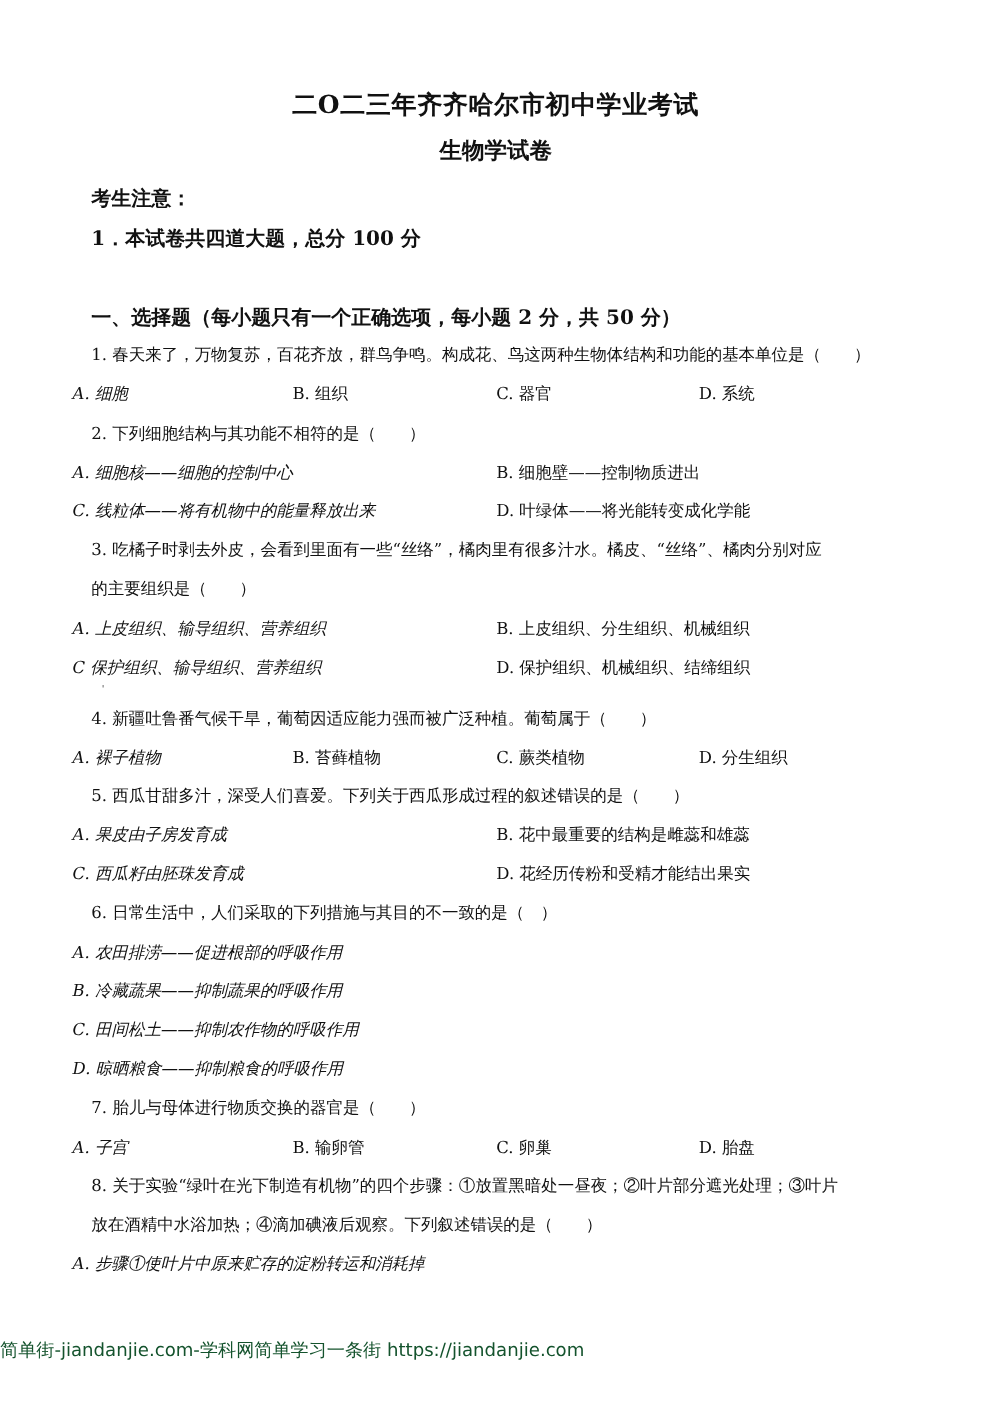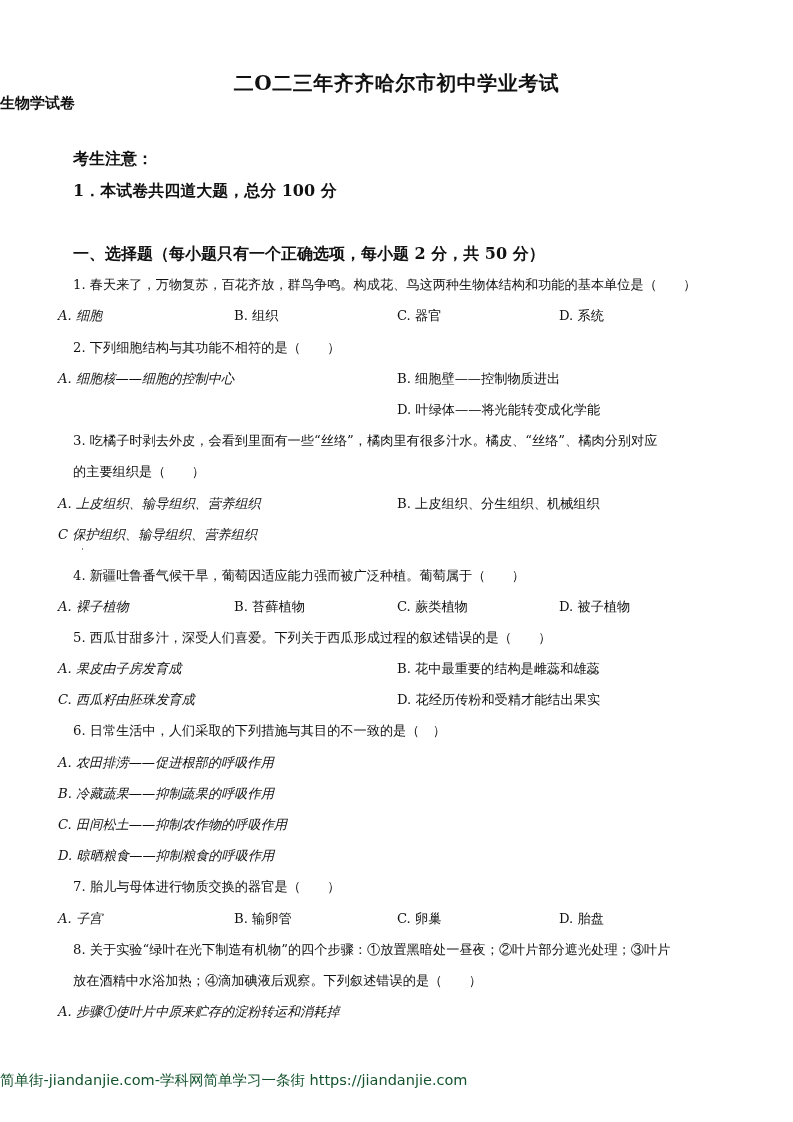--- a/index.html
+++ b/index.html
@@ -1,22 +1,22 @@
 <!DOCTYPE html>
 <html><head>
   <meta charset="utf-8">
   <style>
     html, body { margin: 0; padding: 0; background: #ffffff; }
     body { width: 793px; height: 1122px; position: relative; overflow: hidden;
            font-family: "DejaVu Serif", "Liberation Serif", serif; color: #111; }
     .page { position: absolute; left: 0; top: 0; width: 793px; height: 828px; }
     .title1 { position: absolute; top: 70px; left: 0; width: 793px; text-align: center;
               font-size: 20px; font-weight: bold; letter-spacing: 0.5px; }
-    .title2 { position: absolute; top: 94px; left: 0; width: 793px; text-align: left;
-              font-size: 15px; font-weight: bold; }
+    .title2 { position: absolute; top: 108px; left: 0; width: 793px; text-align: center;
+              font-size: 18px; font-weight: bold; }
     .line { position: absolute; left: 73px; font-size: 13.2px; white-space: nowrap; line-height: 18px; }
     .bold { font-weight: bold; font-size: 16px; }
     .opt { position: absolute; font-size: 13.2px; white-space: nowrap; line-height: 18px; }
     .c1 { left: 58px; font-style: italic; } .c2 { left: 234px; } .c3 { left: 397px; } .c4 { left: 559px; }
     .dot { position: absolute; left: 82px; top: 548px; width: 1px; height: 2px; background: #888; }
     .footer { position: absolute; top: 1071px; left: 0; width: 793px; text-align: left;
               font-family: "DejaVu Sans", "Liberation Sans", sans-serif; font-size: 14.5px; color: #14532d; }
   </style>
 </head>
 <body>
@@ -31,34 +31,36 @@
 
   <div class="line" style="top:276px">1. 春天来了，万物复苏，百花齐放，群鸟争鸣。构成花、鸟这两种生物体结构和功能的基本单位是（　　）</div>
   <div class="opt c1" style="top:307px">A. 细胞</div>
   <div class="opt c2" style="top:307px">B. 组织</div>
   <div class="opt c3" style="top:307px">C. 器官</div>
   <div class="opt c4" style="top:307px">D. 系统</div>
 
   <div class="line" style="top:339px">2. 下列细胞结构与其功能不相符的是（　　）</div>
   <div class="opt c1" style="top:370px">A. 细胞核——细胞的控制中心</div>
   <div class="opt c3" style="top:370px">B. 细胞壁——控制物质进出</div>
+  <div class="opt c1" style="top:401px">C. 线粒体——将有机物中的能量释放出来</div>
   <div class="opt c3" style="top:401px">D. 叶绿体——将光能转变成化学能</div>
 
   <div class="line" style="top:432px">3. 吃橘子时剥去外皮，会看到里面有一些“丝络”，橘肉里有很多汁水。橘皮、“丝络”、橘肉分别对应</div>
   <div class="line" style="top:463px">的主要组织是（　　）</div>
   <div class="opt c1" style="top:495px">A. 上皮组织、输导组织、营养组织</div>
   <div class="opt c3" style="top:495px">B. 上皮组织、分生组织、机械组织</div>
   <div class="opt c1" style="top:526px">C  保护组织、输导组织、营养组织</div>
+  <div class="opt c3" style="top:526px">D. 保护组织、机械组织、结缔组织</div>
   <div class="dot"></div>
 
   <div class="line" style="top:567px">4. 新疆吐鲁番气候干旱，葡萄因适应能力强而被广泛种植。葡萄属于（　　）</div>
   <div class="opt c1" style="top:598px">A. 裸子植物</div>
   <div class="opt c2" style="top:598px">B. 苔藓植物</div>
   <div class="opt c3" style="top:598px">C. 蕨类植物</div>
-  <div class="opt c4" style="top:598px">D. 被子植物</div>
+  <div class="opt c4" style="top:598px">D. 分生组织</div>
 
   <div class="line" style="top:629px">5. 西瓜甘甜多汁，深受人们喜爱。下列关于西瓜形成过程的叙述错误的是（　　）</div>
   <div class="opt c1" style="top:660px">A. 果皮由子房发育成</div>
   <div class="opt c3" style="top:660px">B. 花中最重要的结构是雌蕊和雄蕊</div>
   <div class="opt c1" style="top:691px">C. 西瓜籽由胚珠发育成</div>
   <div class="opt c3" style="top:691px">D. 花经历传粉和受精才能结出果实</div>
 
   <div class="line" style="top:722px">6. 日常生活中，人们采取的下列措施与其目的不一致的是（　）</div>
   <div class="opt c1" style="top:754px">A. 农田排涝——促进根部的呼吸作用</div>
   <div class="opt c1" style="top:785px">B. 冷藏蔬果——抑制蔬果的呼吸作用</div>

